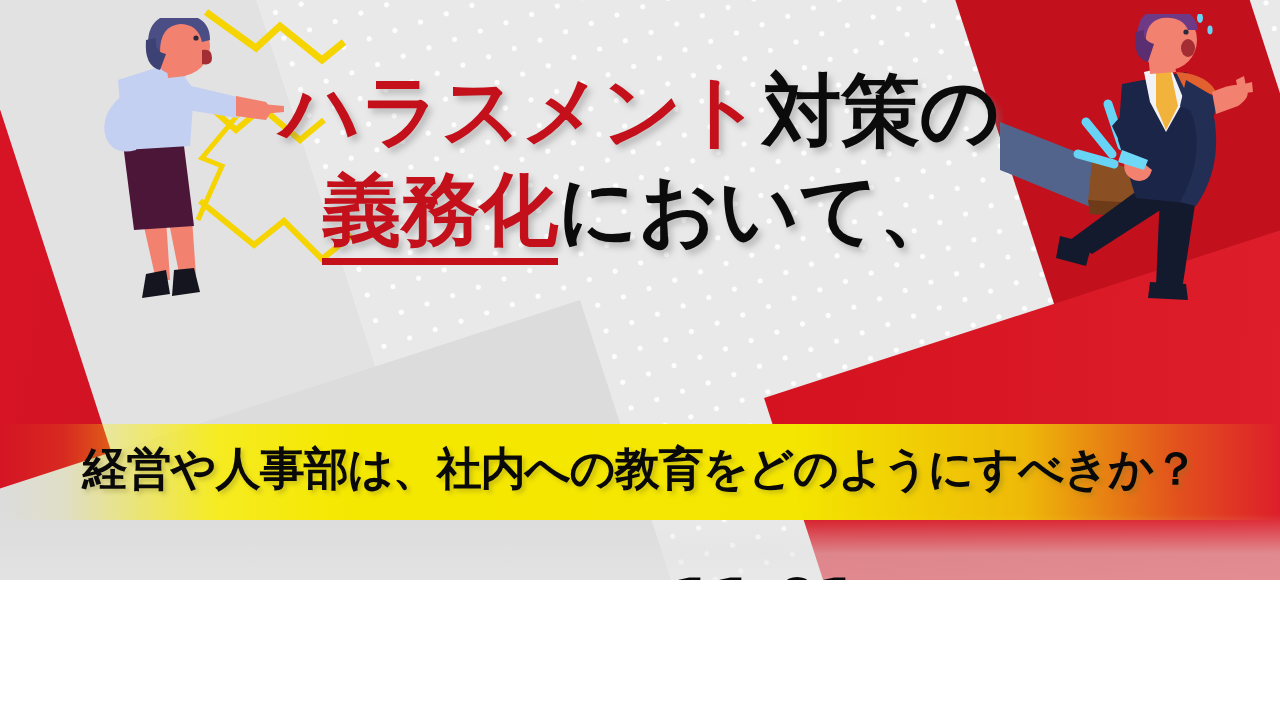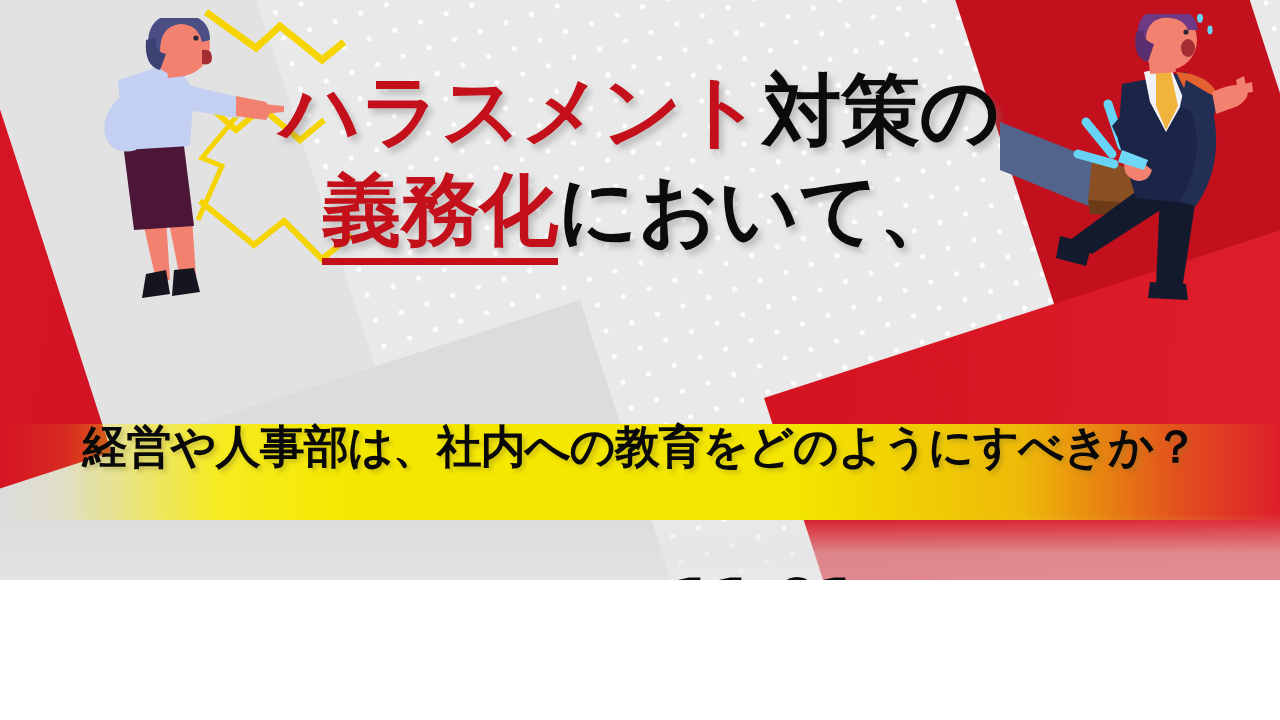--- a/index.html
+++ b/index.html
@@ -149,21 +149,21 @@
         rgba(250,238,0,.85) 17%,
         #f5e800 27%,
         #f4e600 62%,
         rgba(244,230,0,.78) 80%,
         rgba(244,220,0,.28) 92%,
         rgba(244,215,0,0) 100%);
     z-index: 28;
   }
   .ybar-text {
     position: absolute;
-    left: 0; top: 399px;
+    left: 0; top: 421px;
     width: 1280px; height: 96px;
     display: flex; align-items: center; justify-content: center;
     font-family: "DejaVu Sans", "Liberation Sans", sans-serif;
     font-weight: 700;
     font-size: 45px;
     color: #090909;
     letter-spacing: -1px;
     white-space: nowrap;
     text-shadow: 3px 3px 4px rgba(130,120,40,.35);
     z-index: 29;

